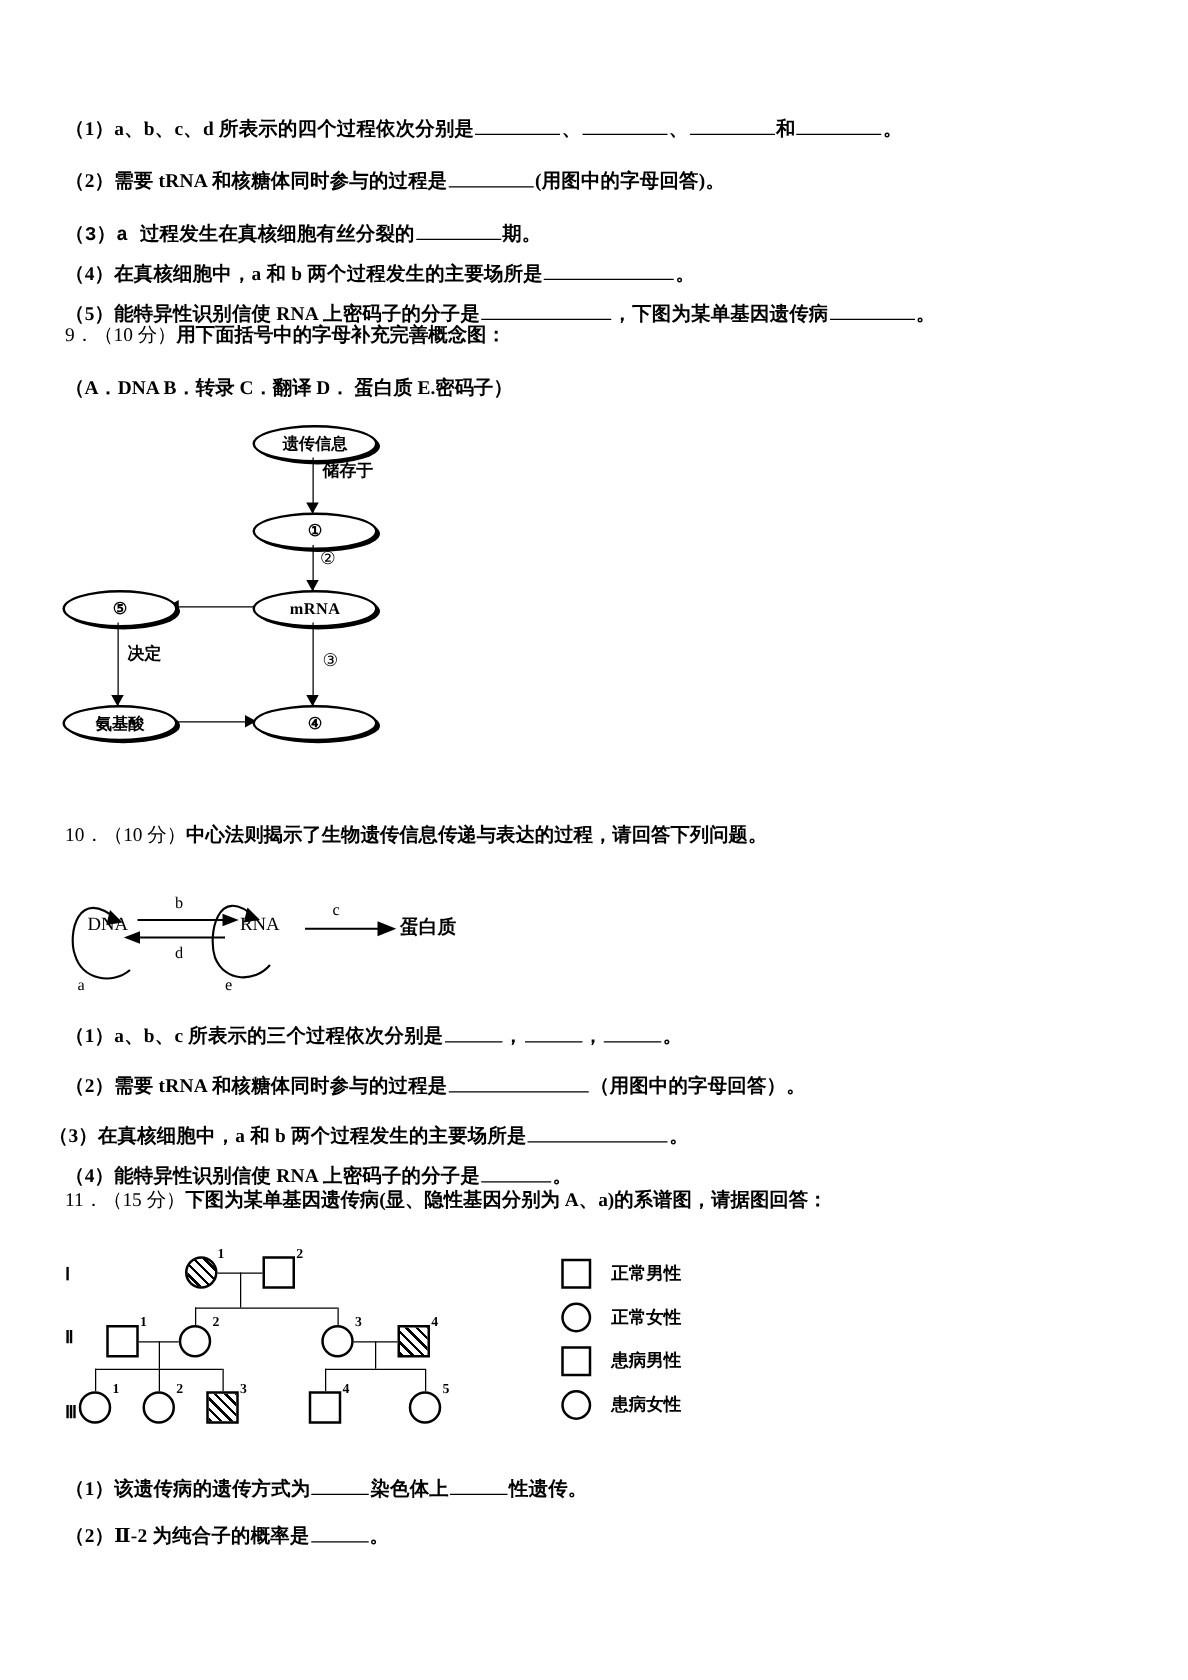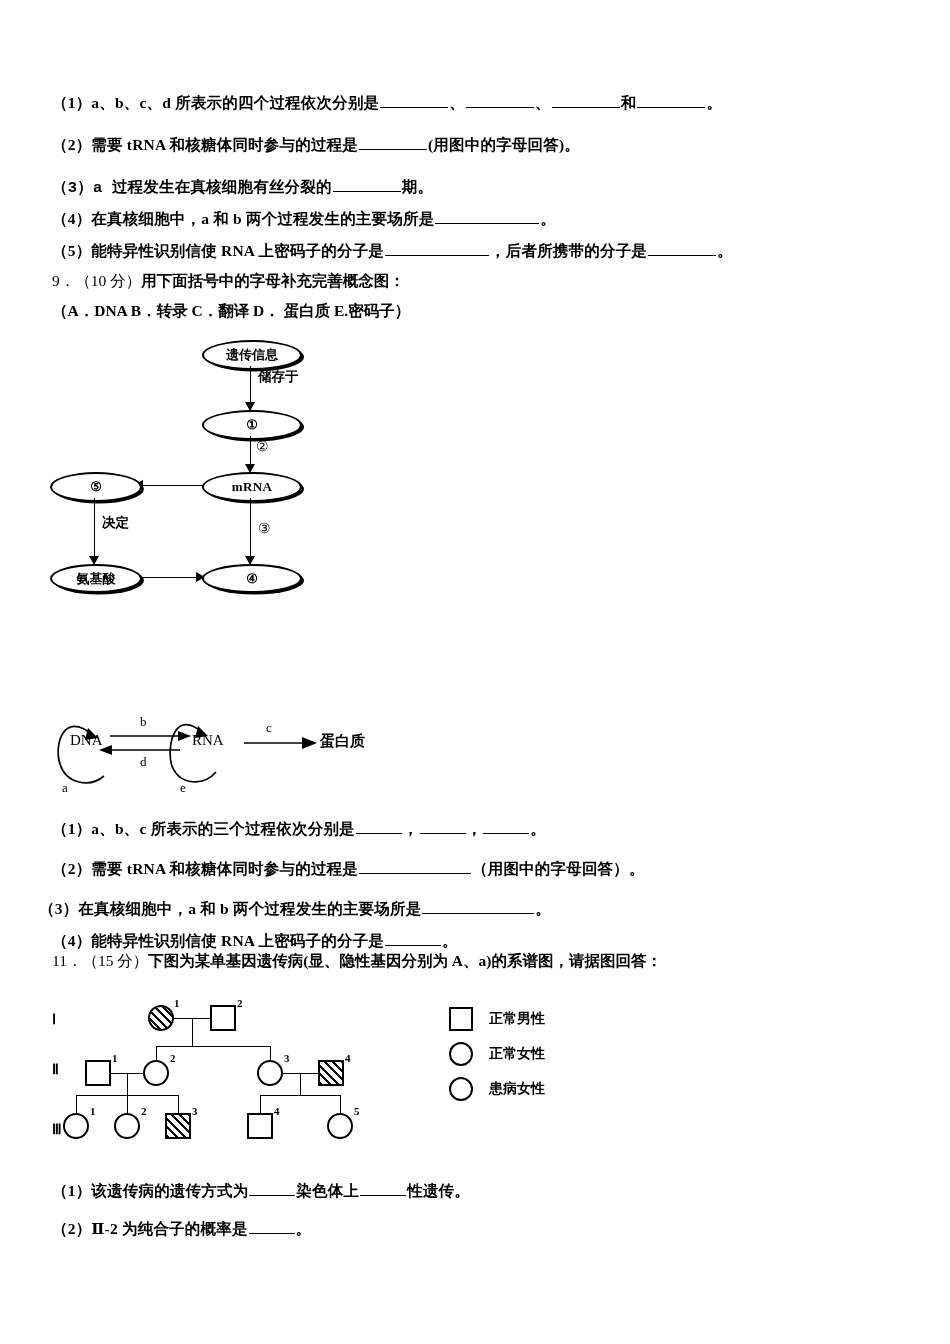--- a/index.html
+++ b/index.html
@@ -241,24 +241,24 @@
 </head>
 <body>
 
 <div class="page">
 
   <div id="q8-container">
       <div class="qline" style="left: 52px; top: 92px;"><span>（1）</span><span>a、b、c、d 所表示的四个过程依次分别是</span><span class="blank b9"></span><span>、</span><span class="blank b9"></span><span>、</span><span class="blank b9"></span><span>和</span><span class="blank b9"></span><span>。</span></div>
       <div class="qline" style="left: 52px; top: 134px;"><span>（2）</span><span>需要 tRNA 和核糖体同时参与的过程是</span><span class="blank b9"></span><span>(用图中的字母回答)。</span></div>
       <div class="qline" style="left: 52px; top: 176px; font-family: Liberation Mono, monospace;"><span>（3）</span><span>a 过程发生在真核细胞有丝分裂的</span><span class="blank b9"></span><span>期。</span></div>
       <div class="qline" style="left: 52px; top: 208px;"><span>（4）</span><span>在真核细胞中，a 和 b 两个过程发生的主要场所是</span><span class="blank b13"></span><span>。</span></div>
-      <div class="qline" style="left: 52px; top: 240px;"><span>（5）</span><span>能特异性识别信使 RNA 上密码子的分子是</span><span class="blank b13"></span><span>，后者所携带的分子是</span><span class="blank b9"></span><span>。</span></div>
+      <div class="qline" style="left: 52px; top: 240px;"><span>（5）</span><span>能特异性识别信使 RNA 上密码子的分子是</span><span class="blank b13"></span><span>，下图为某单基因遗传病</span><span class="blank b9"></span><span>。</span></div>
     </div>
 
-  <div class="qhead" style="left:52px; top:272px;">
+  <div class="qhead" style="left:52px; top:260px;">
     <span class="qnum">9．</span><span class="qnum">（10 分）</span><span>用下面括号中的字母补充完善概念图：</span>
   </div>
   <div class="qhead" style="left:52px; top:302px;">（A．DNA  B．转录  C．翻译  D．  蛋白质  E.密码子）</div>
 
   <div class="conceptmap">
 
     <div class="node" style="left:152px; top:8px; width:96px; height:26px;">遗传信息</div>
 
     <div class="vline" style="left:200px; top:34px; height:44px;"></div>
     <div class="arrowdown" style="left:195px; top:70px;"></div>
@@ -287,20 +287,23 @@
 
     <div class="node" style="left:0px; top:232px; width:88px; height:25px;">氨基酸</div>
 
     <div class="hline" style="left:90px; top:245px; width:60px;"></div>
     <div class="arrowright" style="left:146px; top:240px;"></div>
 
     <div class="node" style="left:152px; top:232px; width:96px; height:25px;">④</div>
   </div>
 
 
+  <div class="qhead" style="left:52px; top:660px;">
+    <span class="qnum">10．</span><span class="qnum">（10 分）</span><span>中心法则揭示了生物遗传信息传递与表达的过程，请回答下列问题。</span>
+  </div>
 
   <div class="dogma">
     <svg width="360" height="112" viewBox="0 0 360 112">
 
       <path d="M 42 48 C 10 20, 2 60, 8 76 C 14 96, 38 100, 52 88" fill="none" stroke="#000" stroke-width="1.7"></path>
       <path d="M 36 40 L 46 50 L 33 52 Z" fill="#000"></path>
 
       <path d="M 152 46 C 122 18, 114 60, 120 78 C 128 98, 152 98, 164 84" fill="none" stroke="#000" stroke-width="1.7"></path>
       <path d="M 146 38 L 156 48 L 143 50 Z" fill="#000"></path>
 
@@ -390,20 +393,24 @@
   <div class="legend" id="legend-container">
       <div class="legrow">
         <div class="legsym"></div>
         <div class="legtext">正常男性</div>
       </div>
       <div class="legrow">
         <div class="legsym circ"></div>
         <div class="legtext">正常女性</div>
       </div>
       <div class="legrow">
+        <div class="legsym hatch"></div>
+        <div class="legtext">患病男性</div>
+      </div>
+      <div class="legrow">
         <div class="legsym circ hatch"></div>
         <div class="legtext">患病女性</div>
       </div>
     </div>
 
   <div id="q11-container">
       <div class="qline" style="left: 52px; top: 1180px;"><span>（1）</span><span>该遗传病的遗传方式为</span><span class="blank b6"></span><span>染色体上</span><span class="blank b6"></span><span>性遗传。</span></div>
       <div class="qline" style="left: 52px; top: 1218px;"><span>（2）</span><span>Ⅱ-2 为纯合子的概率是</span><span class="blank b6"></span><span>。</span></div>
     </div>
 

